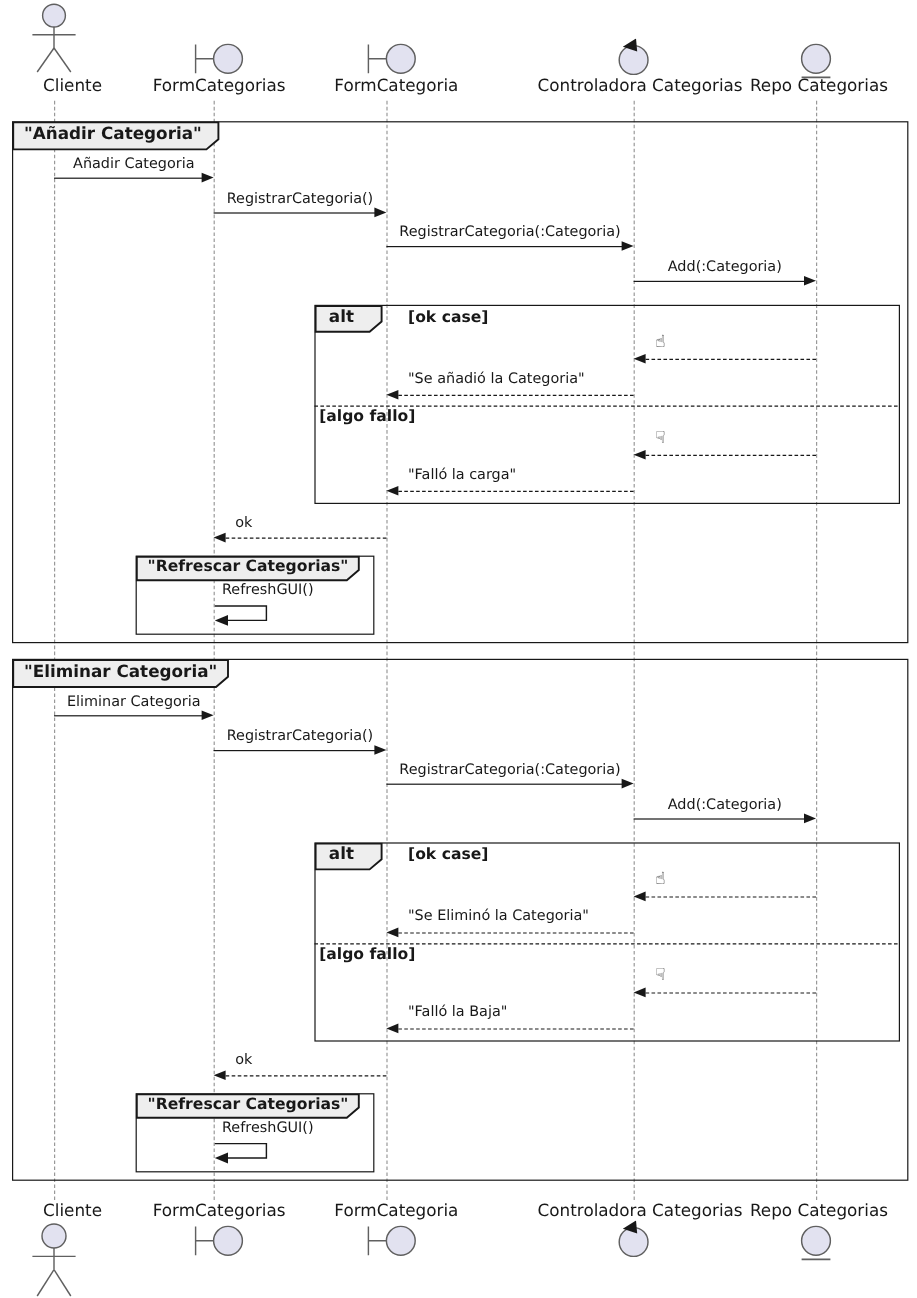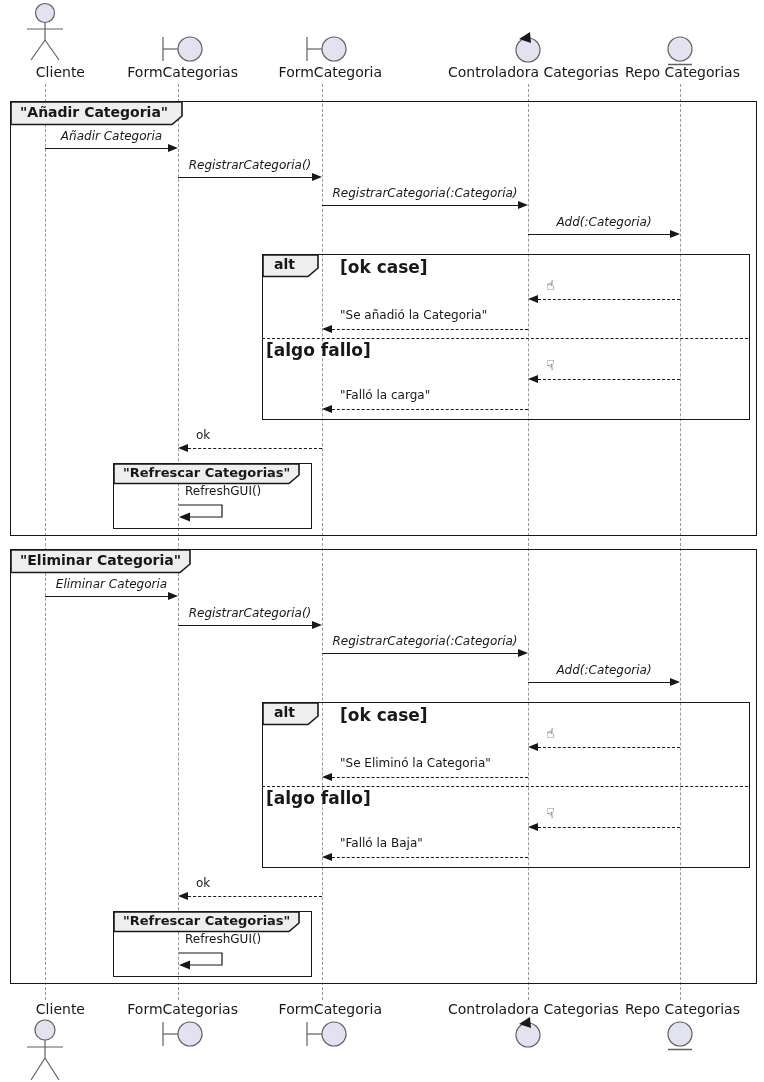--- a/index.html
+++ b/index.html
@@ -4,23 +4,23 @@
 <style>
   html,body{margin:0;padding:0;background:#fff;}
   .diagram{position:relative;width:764px;height:1082px;background:#fff;
     font-family:"DejaVu Sans","Liberation Sans",sans-serif;color:#181818;overflow:hidden;}
   .abs{position:absolute;}
   .lifeline{position:absolute;top:84px;height:916px;width:0;border-left:1px dashed #999;}
   .plabel{position:absolute;font-size:14px;text-align:right;white-space:nowrap;}
   .frame{position:absolute;border:1.6px solid #181818;background:transparent;}
   .ftitle{position:absolute;font-size:14px;font-weight:bold;white-space:nowrap;}
   .ftitle.small{font-size:13px;}
-  .glabel{position:absolute;font-size:17px;font-weight:bold;white-space:nowrap;}
+  .glabel{position:absolute;font-size:13px;font-weight:bold;white-space:nowrap;}
   .mlabel{position:absolute;font-size:12px;white-space:nowrap;}
-  .mlabel.ctr{text-align:center;font-style:italic;}
+  .mlabel.ctr{text-align:center;}
   .hand{position:absolute;font-size:14px;white-space:nowrap;}
   .line{position:absolute;height:0;border-top:1.2px solid #181818;}
   .line.d{border-top-style:dashed;border-top-width:1px;}
   .divider{position:absolute;height:0;border-top:1px dashed #181818;}
   .ahr{position:absolute;width:0;height:0;border-top:4px solid transparent;border-bottom:4px solid transparent;border-left:10px solid #181818;}
   .ahl{position:absolute;width:0;height:0;border-top:4px solid transparent;border-bottom:4px solid transparent;border-right:10px solid #181818;}
   .tabsvg{position:absolute;}
   svg{display:block;}
 </style>
 </head>

